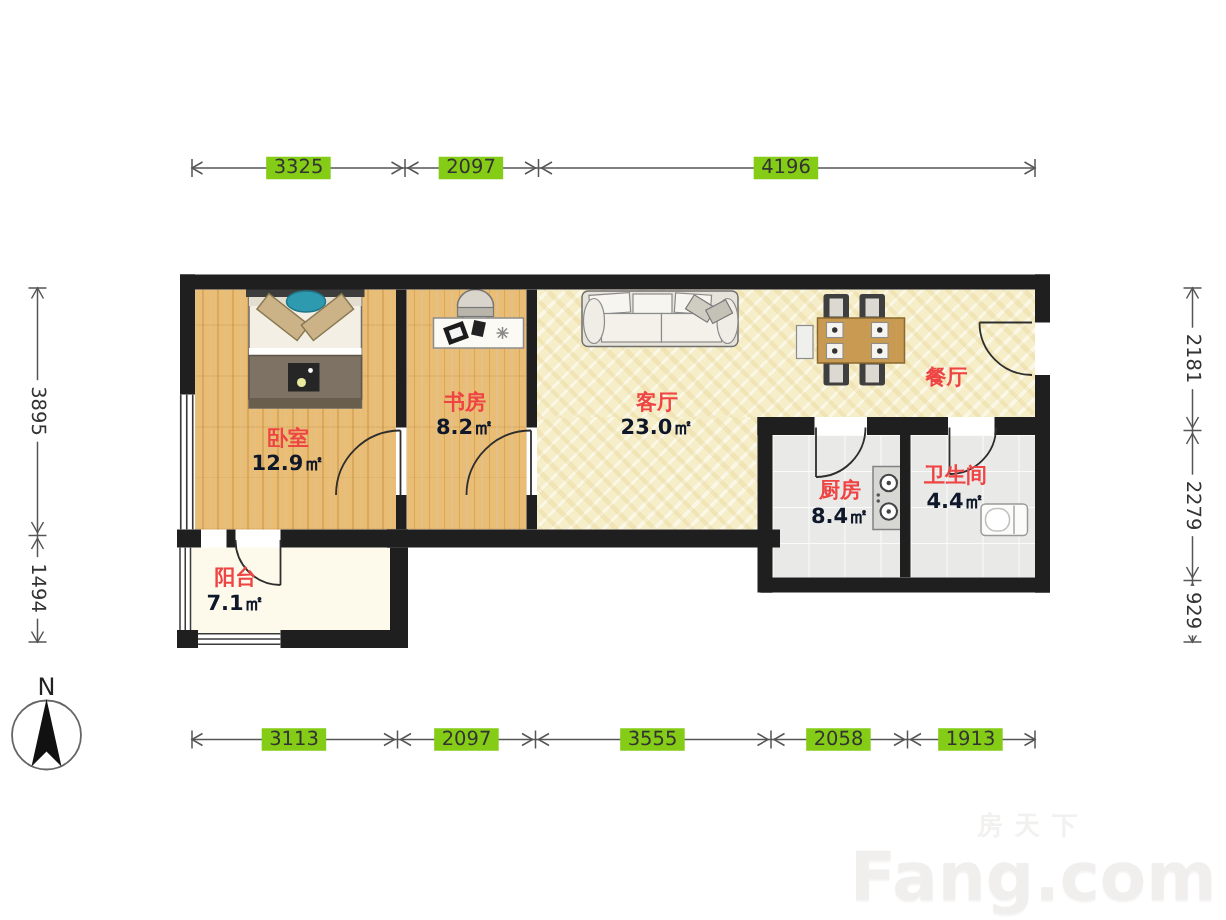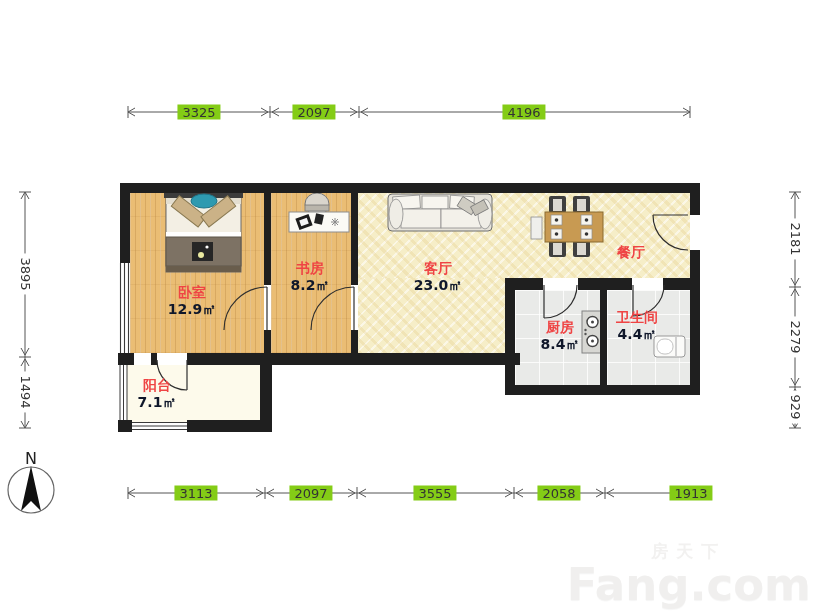--- a/index.html
+++ b/index.html
@@ -305,21 +305,21 @@
   </div>
 
   <div class="dim-label" style="left:199px;top:112px;">3325</div>
   <div class="dim-label" style="left:314px;top:112px;">2097</div>
   <div class="dim-label" style="left:524px;top:112px;">4196</div>
 
   <div class="dim-label" style="left:196px;top:493px;">3113</div>
   <div class="dim-label" style="left:311px;top:493px;">2097</div>
   <div class="dim-label" style="left:435px;top:493px;">3555</div>
   <div class="dim-label" style="left:559px;top:493px;">2058</div>
-  <div class="dim-label" style="left:647px;top:493px;margin-left:44px;">1913</div>
+  <div class="dim-label" style="left:647px;top:493px;">1913</div>
 
   <div class="dim-label vert" style="left:25px;top:274px;">3895</div>
   <div class="dim-label vert" style="left:25px;top:392px;">1494</div>
 
   <div class="dim-label vert" style="left:795px;top:239px;">2181</div>
   <div class="dim-label vert" style="left:795px;top:337px;">2279</div>
   <div class="dim-label vert" style="left:795px;top:407px;">929</div>
 
   <div class="watermark">
     <span class="wm-cn">房天下</span>

